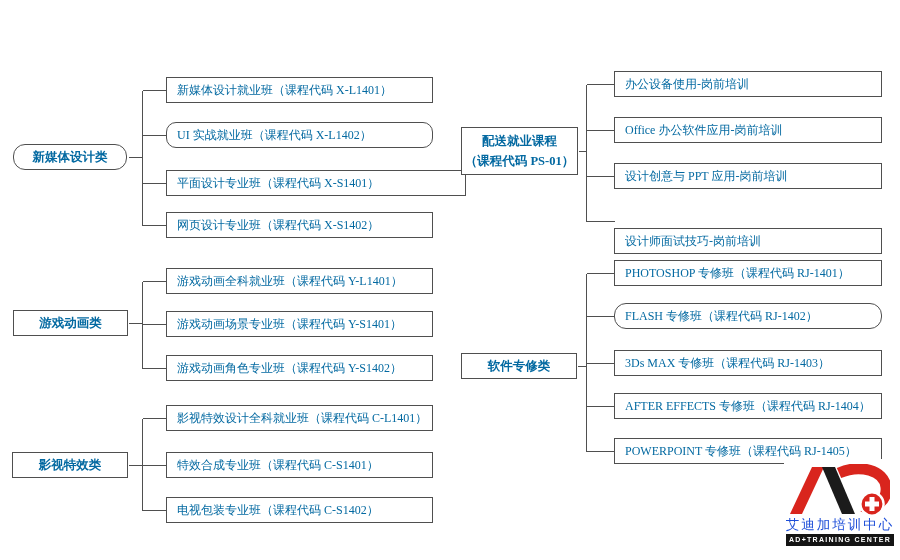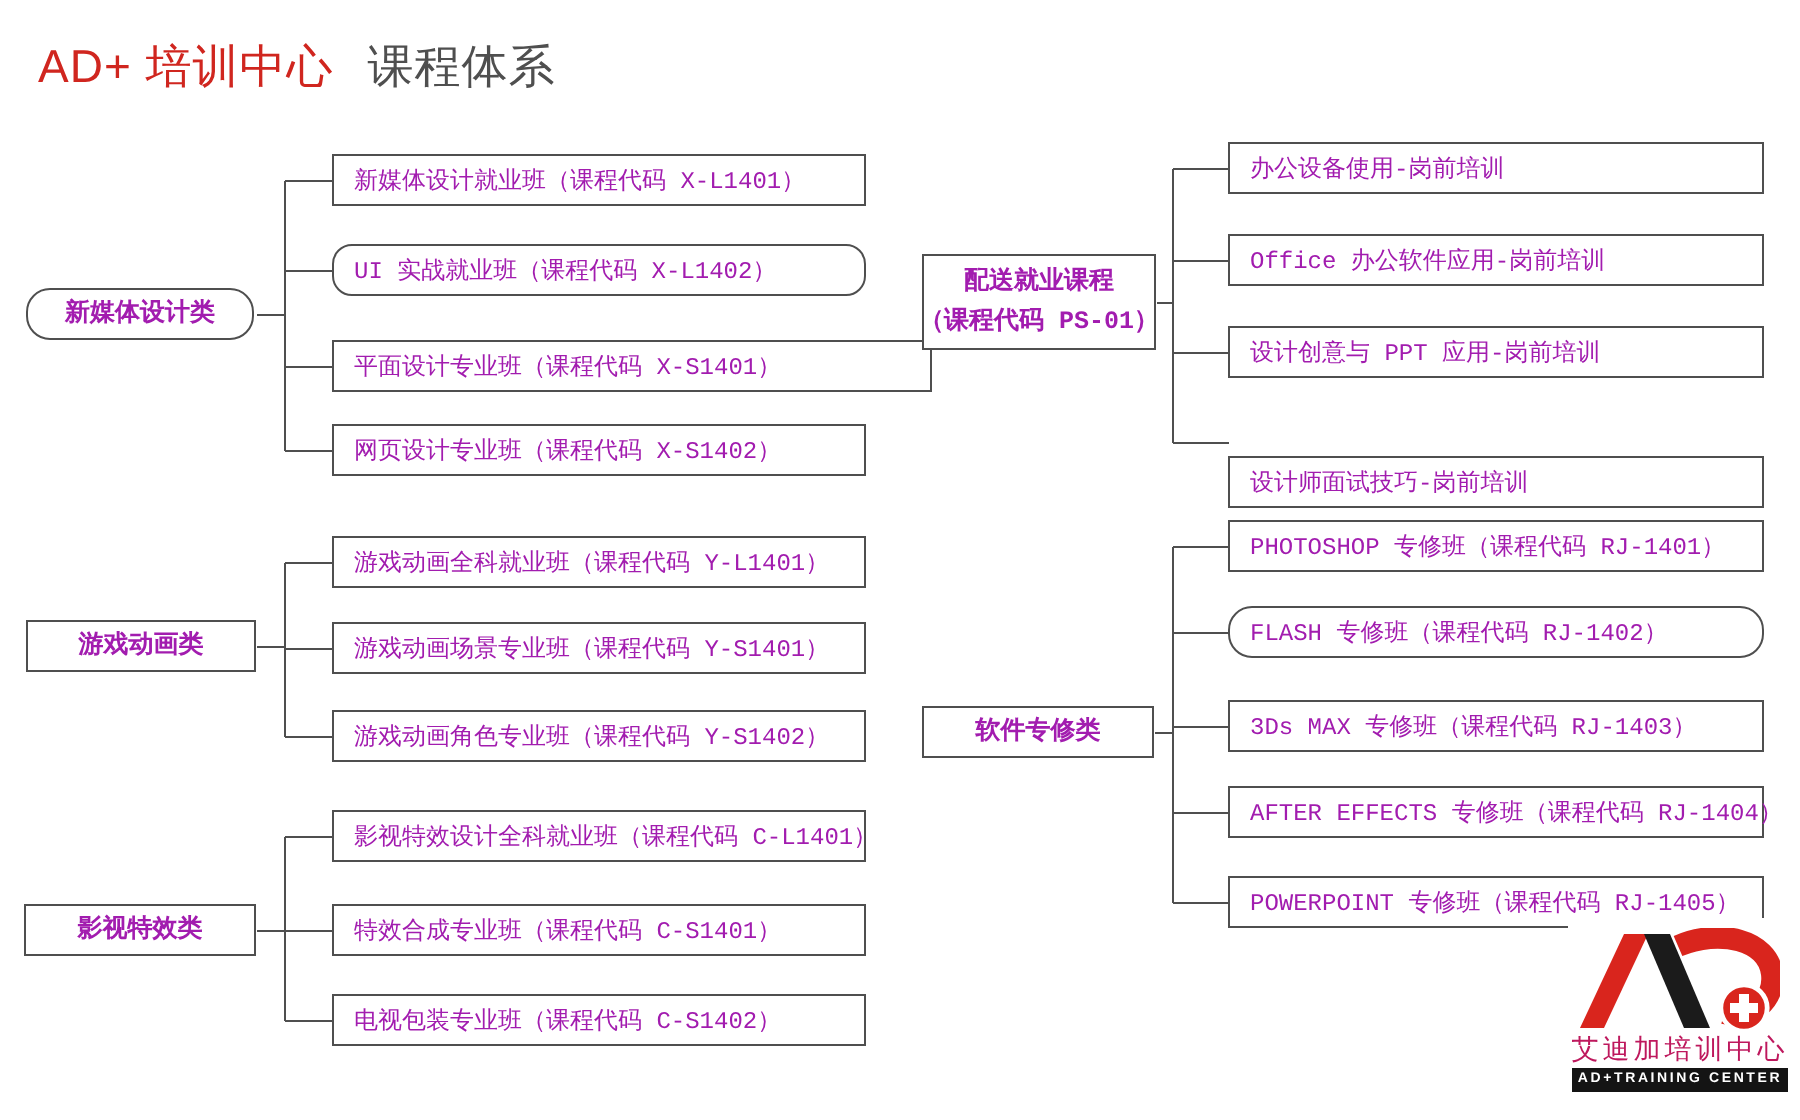--- a/index.html
+++ b/index.html
@@ -27,22 +27,22 @@
   .title .sub { color: #4f4f4f; }
 
   #connectors { position: absolute; left: 0; top: 0; width: 900px; height: 560px; }
   #connectors line { stroke: var(--line); stroke-width: 1; shape-rendering: crispEdges; }
 
   .box {
     position: absolute;
     border: 1px solid var(--line);
     background: #fff;
     display: flex; align-items: center;
-    color: #a21caf;
-    font-family: Liberation Mono, monospace;
+    color: #0369a1;
+    font-family: Liberation Serif, serif;
     font-size: 12px;
     white-space: nowrap;
   }
   .course { padding-left: 10px; }
   .category {
     flex-direction: column; justify-content: center;
     font-weight: bold; font-size: 12.5px; line-height: 1.6;
     text-align: center;
   }
 
@@ -50,38 +50,35 @@
     position: absolute; left: 784px; top: 459px;
     width: 112px; height: 96px;
     background: #fff;
     display: flex; flex-direction: column; align-items: center;
     z-index: 5;
   }
   .logo svg.mark { display: block; margin-top: 5px; }
   .logo-cn {
     margin-top: 0px;
     font-size: 13.5px; font-weight: 500; letter-spacing: 2px;
-    color: #be185d; white-space: nowrap; line-height: 15px;
+    color: #1d4ed8; white-space: nowrap; line-height: 15px;
   }
   .logo-en {
     margin-top: 2px;
     width: 108px; line-height: 12px;
     background: #141414; color: #fff;
     font-size: 7px; font-weight: bold; letter-spacing: 1.3px;
     text-align: center; white-space: nowrap;
   }
 </style>
 </head>
 <body style="--red: #d0261f; --line: #4f4f4f; --logo-red: #d9251d; --logo-black: #1b1b1b;">
 
 <div id="canvas">
 
-  <div class="title">
-    <span class="brand">AD+ 培训中心</span><span class="sub">课程体系</span>
-  </div>
 
   <svg id="connectors" viewBox="0 0 900 560" xmlns="http://www.w3.org/2000/svg">
       <line x1="128.5" y1="157.5" x2="142.5" y2="157.5"></line>
       <line x1="142.5" y1="90.5" x2="142.5" y2="225.5"></line>
       <line x1="142.5" y1="90.5" x2="166.5" y2="90.5"></line>
       <line x1="142.5" y1="135.5" x2="166.5" y2="135.5"></line>
       <line x1="142.5" y1="183.5" x2="166.5" y2="183.5"></line>
       <line x1="142.5" y1="225.5" x2="166.5" y2="225.5"></line>
       <line x1="128.5" y1="323.5" x2="142.5" y2="323.5"></line>
       <line x1="142.5" y1="281.5" x2="142.5" y2="368.5"></line>

